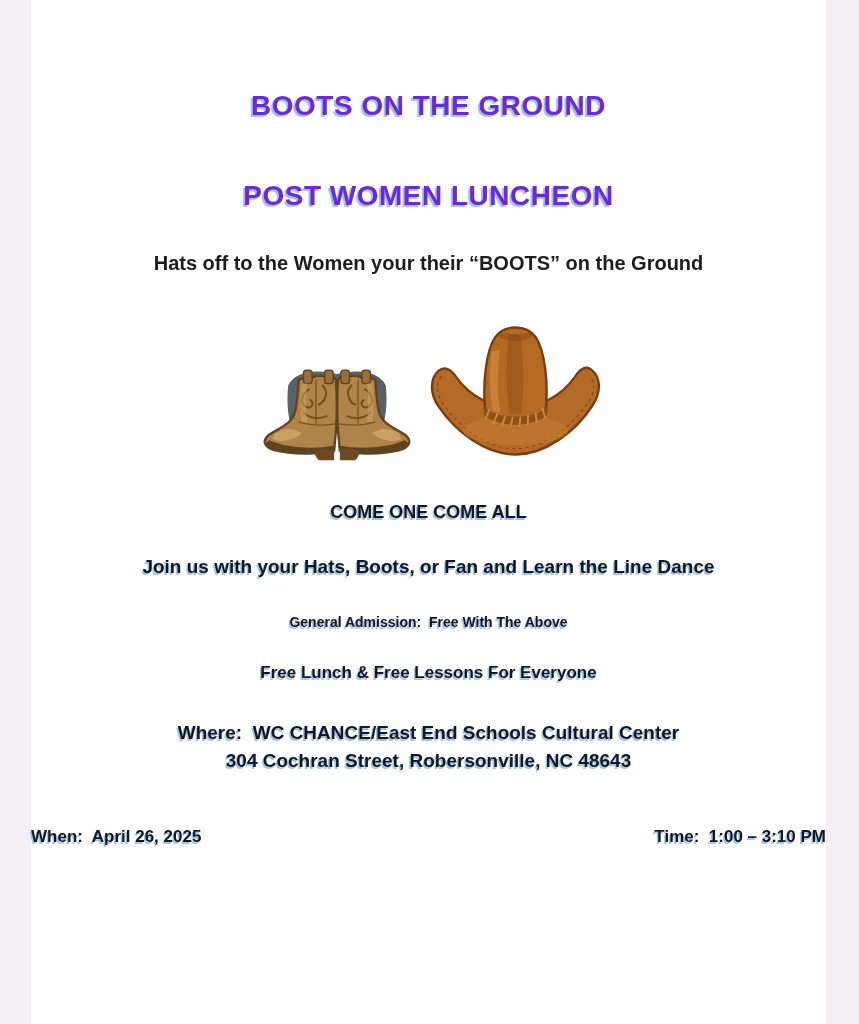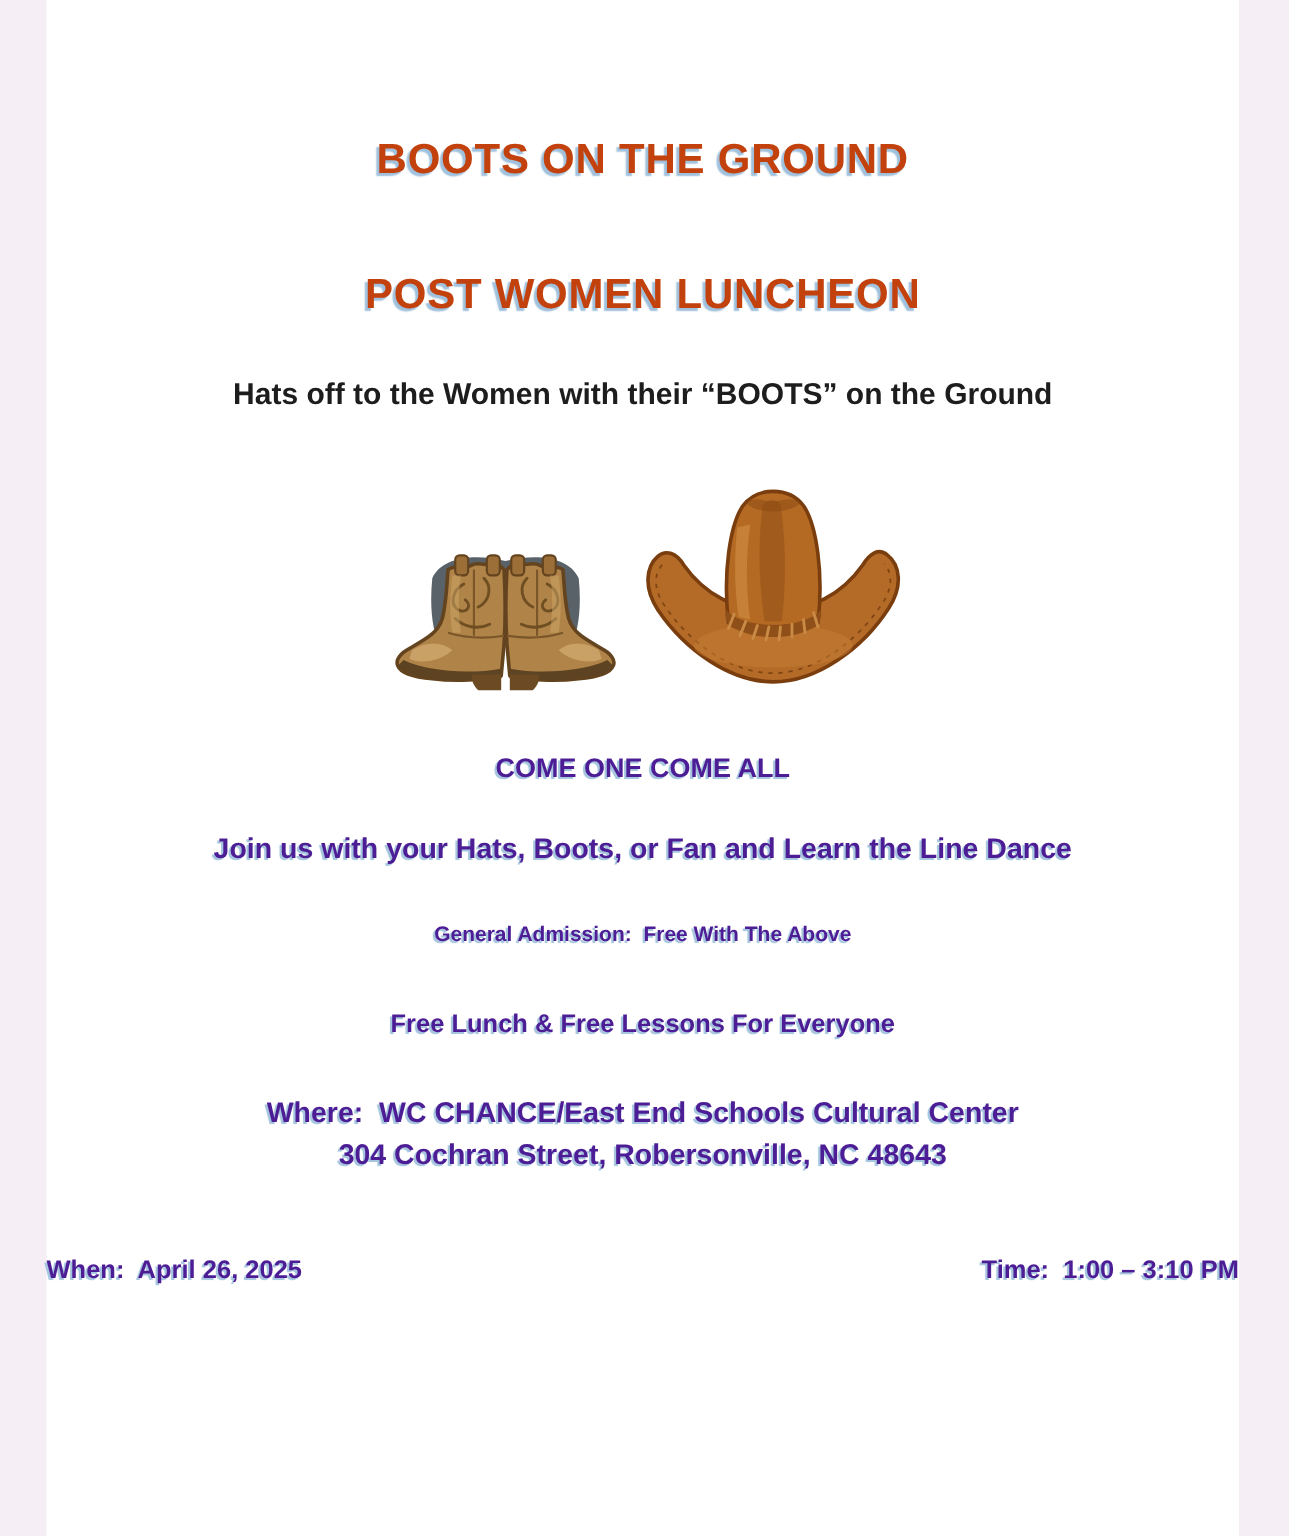--- a/index.html
+++ b/index.html
@@ -20,21 +20,21 @@
   .content {
     position: absolute;
     left: 31px; right: 33px; top: 0; bottom: 0;
     text-align: center;
   }
   .line { white-space: pre-wrap; }
 
   .title {
     font-size: 28px;
     font-weight: bold;
-    color: #c2410c;
+    color: #6d28d9;
     text-shadow: -2px 2px 1px #9fc0dc;
     letter-spacing: 0.5px;
   }
   .title1 { margin-top: 90px; }
   .title2 { margin-top: 58px; }
 
   .tagline {
     margin-top: 40px;
     font-size: 20px;
     font-weight: 600;
@@ -44,47 +44,47 @@
   .images-row {
     margin-top: 46px;
     display: flex;
     justify-content: center;
     align-items: flex-end;
     gap: 6px;
     height: 143px;
   }
 
   .navy {
-    color: #4c1d95;
+    color: #0f172a;
     font-weight: bold;
     text-shadow: -1.5px 1.5px 0.5px #a5c5de;
   }
   .come      { margin-top: 38px; font-size: 18px; }
   .join      { margin-top: 33px; font-size: 19px; text-align: center; }
   .admission { margin-top: 36px; font-size: 14px; }
-  .free      { margin-top: 43px; font-size: 17px; }
+  .free      { margin-top: 33px; font-size: 17px; }
   .where     { margin-top: 36px; font-size: 19px; line-height: 28px; }
   .when-row  {
     margin-top: 52px; font-size: 17px;
     display: flex; justify-content: space-between; gap: 66px;
   }
   .closing   { margin-top: 30px; font-size: 17px; }
 </style>
 </head>
 <body>
 
 <div class="side-strip left"></div>
 <div class="side-strip right"></div>
 
 <div class="content">
 
   <div class="line title title1">BOOTS ON THE GROUND</div>
   <div class="line title title2">POST WOMEN LUNCHEON</div>
 
-  <div class="line tagline">Hats off to the Women with their “BOOTS” on the Ground</div>
+  <div class="line tagline">Hats off to the Women your their “BOOTS” on the Ground</div>
 
   <div class="images-row">
 
     <svg width="166" height="134" viewBox="0 0 170 140" aria-hidden="true">
       <path d="M34,58 C40,44 62,40 85,46 C108,40 130,44 136,58 C138,78 136,96 130,106 L40,106 C34,96 32,78 34,58 Z" fill="#596169"></path>
       <g id="bootL">
         <path d="M45,52 C50,48 56,52 61,49 C66,46 72,50 80,48 L84,52 C85,70 85,88 84,104 L82,126 C70,129 50,130 34,128 C22,127 12,124 10,119 C8,115 12,110 18,107 C30,100 38,96 41,86 C44,74 44,62 45,52 Z" fill="#b08348" stroke="#64441f" stroke-width="2.5" stroke-linejoin="round"></path>
         <path d="M10,119 C14,125 30,129 50,129 L82,128 L82,121 C60,125 30,123 14,115 Z" fill="#5d4322"></path>
         <path d="M62,125 L82,125 L82,136 L66,136 C62,132 61,128 62,125 Z" fill="#6b4a24"></path>
         <rect x="50" y="42" width="9" height="14" rx="3" fill="#9c6f38" stroke="#64441f" stroke-width="1.5"></rect>

